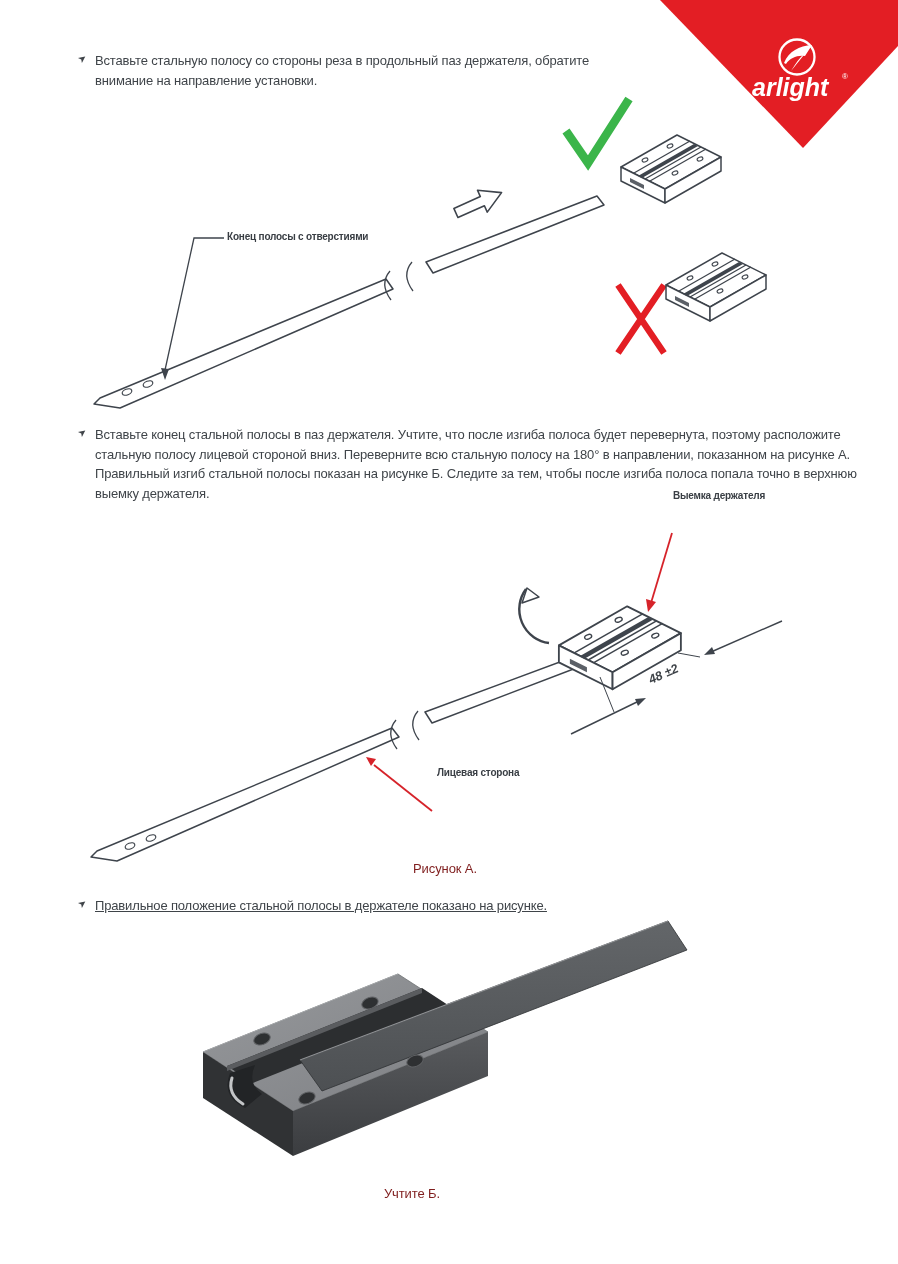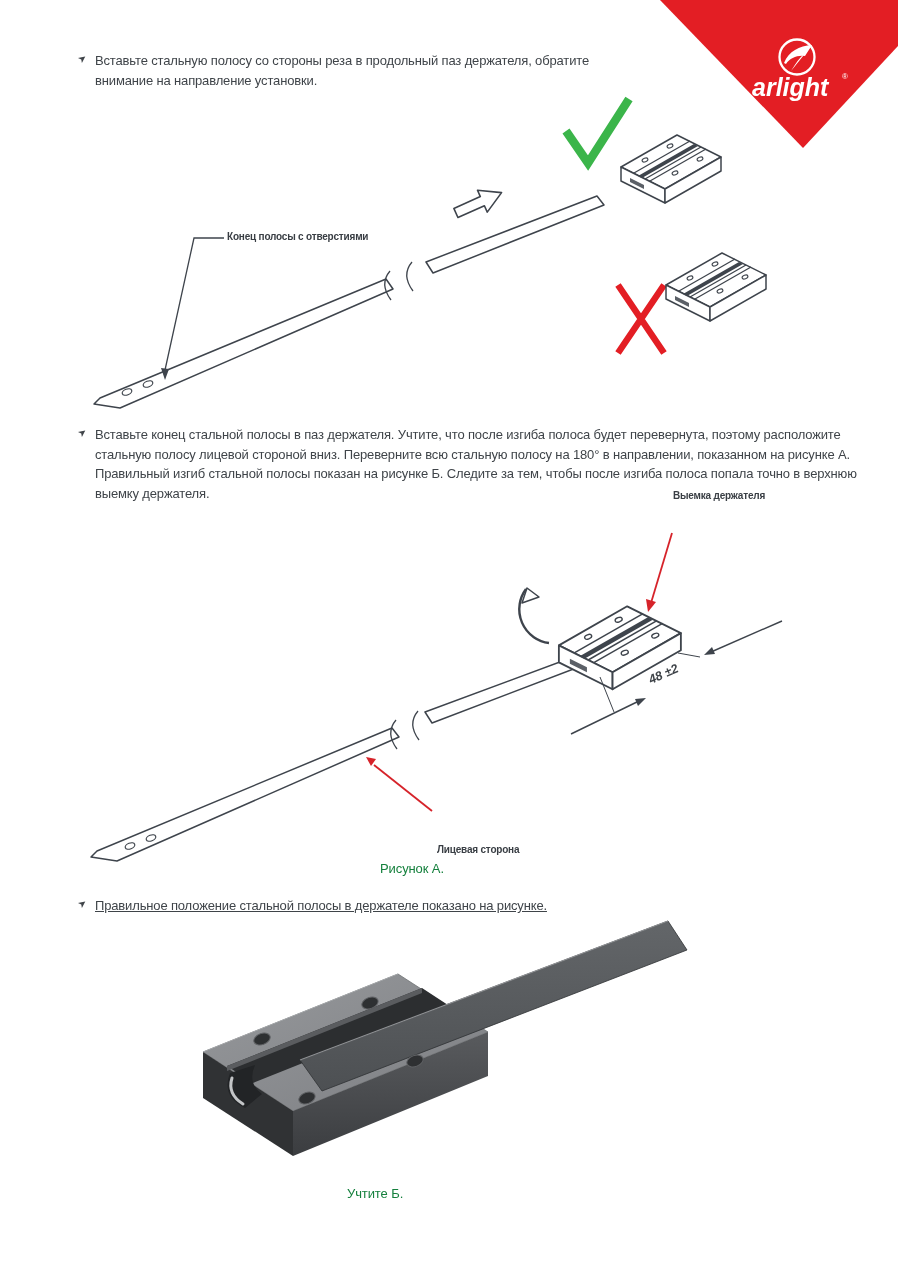--- a/index.html
+++ b/index.html
@@ -15,21 +15,21 @@
   }
   .step .txt{
     margin-left:17px;font-size:13px;line-height:19.5px;letter-spacing:-0.15px;
     color:#3f4449;
   }
   .lbl{
     position:absolute;font-size:10px;font-weight:bold;color:#393e44;
     letter-spacing:-0.2px;white-space:nowrap;
   }
   .caption{
-    position:absolute;font-size:13px;color:#15803d;text-align:left;
+    position:absolute;font-size:13px;color:#7f1d1d;text-align:center;
     letter-spacing:-0.1px;
   }
   .dim{
     position:absolute;font-size:12.5px;font-style:italic;font-weight:bold;
     color:#3f4449;transform:rotate(-24deg);white-space:nowrap;
   }
   svg{position:absolute;}
   .lineart{fill:#ffffff;stroke:#3e444c;stroke-width:1.5;stroke-linejoin:round;}
   .thin{fill:none;stroke:#3e444c;stroke-width:1.3;}
 </style>
@@ -151,21 +151,21 @@
       <polygon points="624,150 632,142 635,149" fill="#3e444c"></polygon>
     </g>
 
     <g>
       <line x1="352" y1="306" x2="294" y2="260" stroke="#d6232a" stroke-width="1.8"></line>
       <polygon points="286,252 296,254 291,261" fill="#d6232a"></polygon>
     </g>
   </svg>
   <div class="lbl" style="left:673px;top:490px;">Выемка держателя</div>
   <div class="dim" style="left:648px;top:667px;">48 ±2</div>
-  <div class="lbl" style="left:437px;top:844px;">Лицевая сторона</div>
+  <div class="lbl" style="left:437px;top:767px;">Лицевая сторона</div>
   <div class="caption" style="left:380px;top:861px;width:130px;">Рисунок А.</div>
 
   <div class="step" style="top:896px;width:720px;">
     <span class="bullet">➤</span>
     <div class="txt" style="width:700px;text-decoration:underline;">Правильное положение стальной полосы в держателе показано на рисунке.</div>
   </div>
 
   <svg style="left:170px;top:913px;" width="585" height="278" viewBox="0 0 585 278">
     <defs>
       <linearGradient id="gTop" x1="0" y1="0" x2="1" y2="1">

